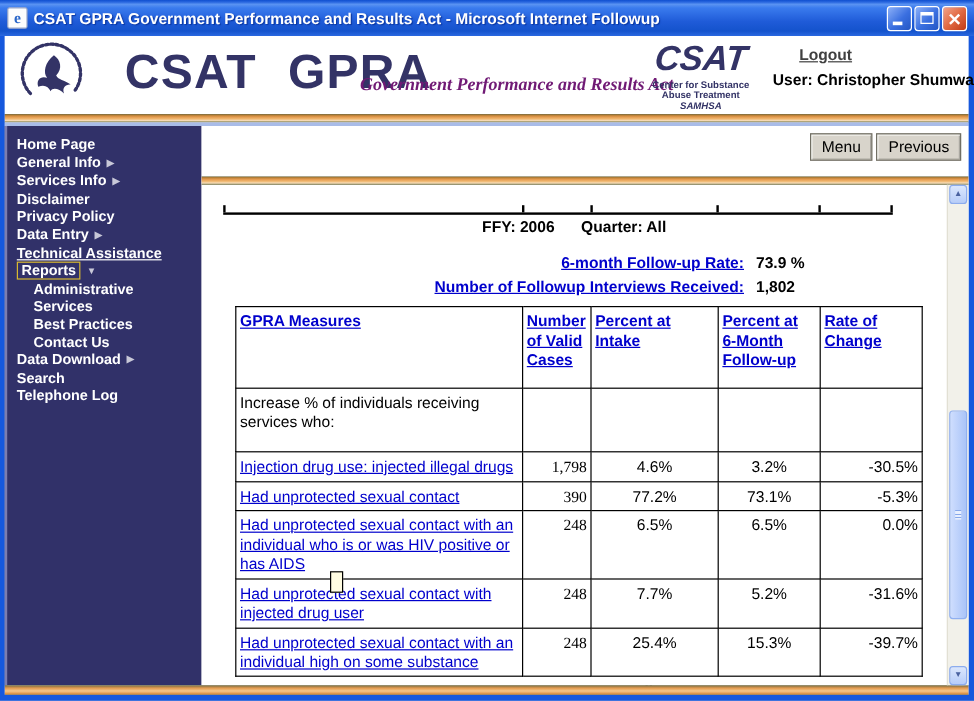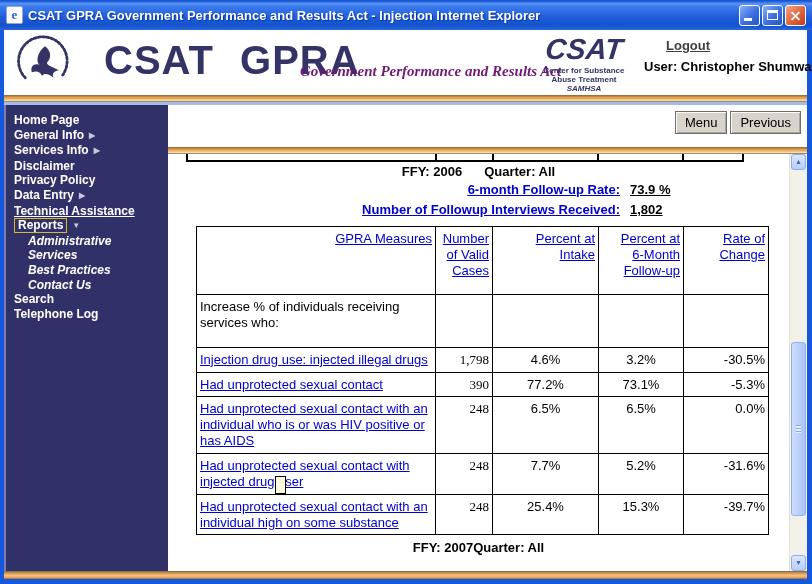--- a/index.html
+++ b/index.html
@@ -52,52 +52,52 @@
       background: linear-gradient(180deg,#6e6a45 0%,#b97f35 15%,#e49a4e 35%,#f0b76f 58%,#f7debc 80%,#8c8857 94%,#6e6a45 100%); }
   .blue-strip { height: 3px; flex: none; background: #a9bce8; }
   .gold-bottom { height: 8px; flex: none;
       background: linear-gradient(180deg,#6e6a45 0%,#e49a4e 30%,#f3c68a 60%,#e49a4e 85%,#8c6a35 100%); }
 
   
   .main { flex: 1; display: flex; min-height: 0; }
   .sidebar { width: 164px; flex: none; background: #313169; border-left: 2px solid #7d7dae;
       padding: 8px 0 0 8px; color: #fff; font: bold 12px/14.6px "Liberation Sans", sans-serif; }
   .nav-item { white-space: nowrap; cursor: pointer; }
-  .nav-item.sub { padding-left: 14px; font-style: italic; }
+  .nav-item.sub { padding-left: 14px; }
   .nav-item .u { text-decoration: underline; }
   .nav-arrow { font-size: 8px; color: #c8c8d8; margin-left: 5px; vertical-align: 1px; }
   .boxed { border: 1px solid #d8b830; padding: 0 3px; display: inline-block; line-height: 13px; }
 
   .content { flex: 1; display: flex; flex-direction: column; background: #fff; min-width: 0; }
   .toolbar { height: 42px; flex: none; display: flex; justify-content: flex-end;
       align-items: flex-start; padding: 6px 6px 0 0; gap: 3px; }
   .xp-btn { height: 23px; padding: 0 9px; background: #d8d4cb; color: #000;
       font: 13px "Liberation Sans", sans-serif; border: 1px solid #716f64;
       box-shadow: inset 1px 1px 0 #fdfdfb, inset -1px -1px 0 #a9a7a0; cursor: pointer; }
 
   .report-row { flex: 1; display: flex; min-height: 0; }
-  .report { flex: 1; position: relative; padding-top: 2px; overflow: hidden;
+  .report { flex: 1; position: relative; padding-top: 19px; overflow: hidden;
       font: 13px/1.22 "Liberation Sans", sans-serif; color: #000; }
 
   .partial-edge { position: relative; margin-left: 18px; width: 558px; height: 6px;
       border-bottom: 2px solid #000; }
   .partial-edge i { position: absolute; bottom: 0; width: 2px; height: 6px; background: #000; }
 
   .period { text-align: center; font-weight: bold; margin-top: 2px; height: 14px; }
   .period .gap { display: inline-block; width: 22px; }
 
-  .summary { margin-top: 4px; text-decoration: underline; }
+  .summary { margin-top: 16px; }
   .summary-line { height: 20px; display: flex; align-items: baseline; }
   .summary-label { width: 452px; text-align: right; font-weight: bold; color: #0000cc;
       text-decoration: underline; cursor: pointer; }
   .summary-value { margin-left: 10px; font-weight: bold; }
 
   table.gpra { border-collapse: collapse; margin: 4px 0 0 28px; table-layout: fixed; width: 572px; }
   table.gpra th, table.gpra td { border: 1.5px solid #000; vertical-align: top; padding: 4px 3px; }
-  table.gpra th { height: 68px; font-weight: normal; text-align: right; }
+  table.gpra th { height: 68px; font-weight: bold; text-align: left; }
   table.gpra th a, table.gpra td a { color: #0000cc; text-decoration: underline; cursor: pointer; }
   table.gpra th a { display: inline-block; }
   th.c2 a { max-width: 50px; } th.c3 a { max-width: 66px; } th.c4 a { max-width: 64px; }
   th.c5 { text-align: left; padding-left: 8px; } th.c5 a { max-width: 52px; }
   td.measure { padding-left: 5px; }
   td.num { text-align: right; padding-right: 8px; font-family: Liberation Serif, serif; }
   td.pct { text-align: center; }
   td.chg { text-align: right; padding-right: 10px; }
   tr.group td { height: 40px; padding-bottom: 16px; }
 
@@ -119,21 +119,21 @@
   .sb-grip { position: absolute; left: 4px; right: 4px; top: 50%; margin-top: -4px; height: 8px;
       background: repeating-linear-gradient(180deg,#86a7ea 0 1px,#e8effe 1px 3px); }
 </style>
 </head>
 <body>
 
 <div class="window">
 
   <div class="titlebar">
     <div class="ie-icon">e</div>
-    <div class="title-text">CSAT GPRA Government Performance and Results Act - Injection Internet Explorer</div>
+    <div class="title-text">CSAT GPRA Government Performance and Results Act - Microsoft Internet Followup</div>
     <div class="winbtns">
       <div class="winbtn">
           <div class="glyph-min"></div>
         </div>
       <div class="winbtn">
           <div class="glyph-max"></div>
         </div>
       <div class="winbtn close">
           <div class="glyph-x1"></div>
           <div class="glyph-x2"></div>
@@ -170,20 +170,21 @@
         <div class="nav-item"><span>Services Info</span><span class="nav-arrow">▶</span></div>
         <div class="nav-item"><span>Disclaimer</span></div>
         <div class="nav-item"><span>Privacy Policy</span></div>
         <div class="nav-item"><span>Data Entry</span><span class="nav-arrow">▶</span></div>
         <div class="nav-item"><span class="u">Technical Assistance</span></div>
         <div class="nav-item"><span class="boxed"><span>Reports</span></span><span class="nav-arrow">▼</span></div>
         <div class="nav-item sub"><span>Administrative</span></div>
         <div class="nav-item sub"><span>Services</span></div>
         <div class="nav-item sub"><span>Best Practices</span></div>
         <div class="nav-item sub"><span>Contact Us</span></div>
+        <div class="nav-item"><span>Data Download</span><span class="nav-arrow">▶</span></div>
         <div class="nav-item"><span>Search</span></div>
         <div class="nav-item"><span>Telephone Log</span></div>
       </nav>
 
       <div class="content">
         <div class="toolbar">
           <button class="xp-btn">Menu</button>
           <button class="xp-btn">Previous</button>
         </div>
         <div class="gold"></div>

